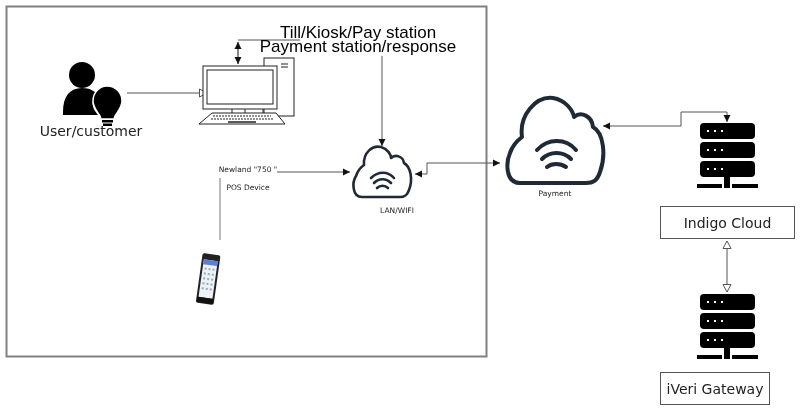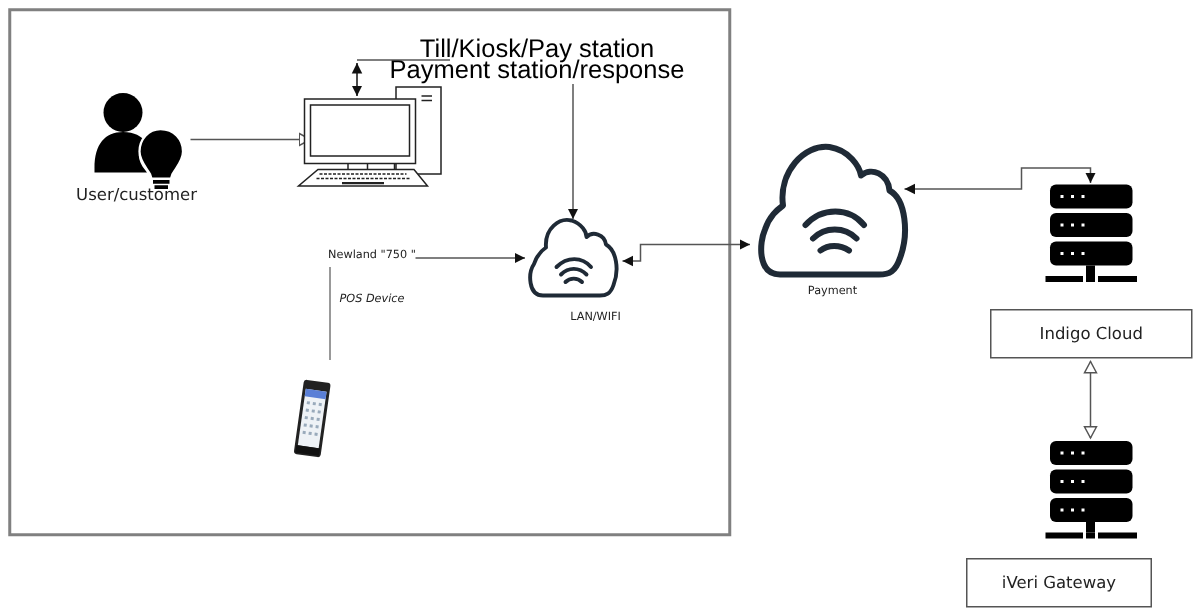--- a/index.html
+++ b/index.html
@@ -1,22 +1,22 @@
 <!DOCTYPE html>
 <html><head>
 <meta charset="utf-8">
 <style>
   html, body { margin:0; padding:0; background:#ffffff; }
   body { width:800px; height:409px; position:relative; overflow:hidden; font-family:"Liberation Sans", sans-serif; }
   svg { position:absolute; left:0; top:0; }
   .lbl { position:absolute; font-family:"DejaVu Sans", sans-serif; color:#222; white-space:nowrap; transform:translateX(-50%); text-align:center; }
-  .small { font-size:11px; }
+  .small { font-size:14px; }
   .tiny { font-size:7.5px; line-height:11px; }
   .bold { font-family:"Liberation Sans", sans-serif; font-weight:normal; font-size:17px; color:#000; line-height:14px; }
-  .box { position:absolute; border:1px solid #555; background:#fff; display:flex; align-items:center; justify-content:center; font-family:"DejaVu Sans", sans-serif; font-size:11px; color:#222; box-sizing:border-box; }
+  .box { position:absolute; border:1px solid #555; background:#fff; display:flex; align-items:center; justify-content:center; font-family:"DejaVu Sans", sans-serif; font-size:14px; color:#222; box-sizing:border-box; }
 </style>
 </head>
 <body>
 
 <svg width="800" height="409" viewBox="0 0 800 409">
   <defs>
     <marker id="solid" markerWidth="8" markerHeight="8" refX="7" refY="4" orient="auto" markerUnits="userSpaceOnUse">
       <path d="M0,0.5 L7,4 L0,7.5 Z" fill="#111"></path>
     </marker>
     <marker id="solidStart" markerWidth="8" markerHeight="8" refX="1" refY="4" orient="auto" markerUnits="userSpaceOnUse">
@@ -151,23 +151,23 @@
     <rect x="200" y="298" width="16" height="5" fill="#111"></rect>
   </g>
 </svg>
 
 <div class="lbl small" style="left:91px; top:123px;">User/customer</div>
 
 <div class="lbl bold" style="left:358px; top:26px;">Till/Kiosk/Pay station</div>
 <div class="lbl bold" style="left:358px; top:40px;">Payment station/response</div>
 
 <div class="lbl tiny" style="left:248px; top:164px;">Newland "750 "</div>
-<div class="lbl tiny" style="left:248px; top:193px;font-style:italic;">POS Device</div>
+<div class="lbl tiny" style="left:248px; top:182px;">POS Device</div>
 
 <div class="lbl tiny" style="left:397px; top:205px;">LAN/WIFI</div>
 <div class="lbl tiny" style="left:555px; top:188px;">Payment</div>
 
 <div class="box" style="left:660px; top:206px; width:135px; height:33px;">
   <span>Indigo Cloud</span>
 </div>
-<div class="box" style="left:644px; top:372px; width:124px; height:33px;">
+<div class="box" style="left:660px; top:372px; width:110px; height:33px;">
   <span>iVeri Gateway</span>
 </div>
 
 </body></html>

